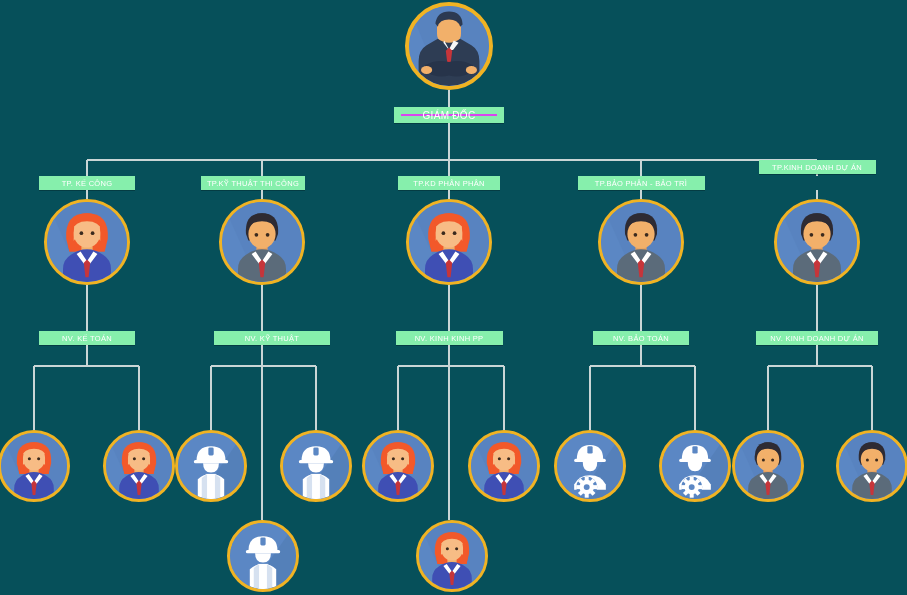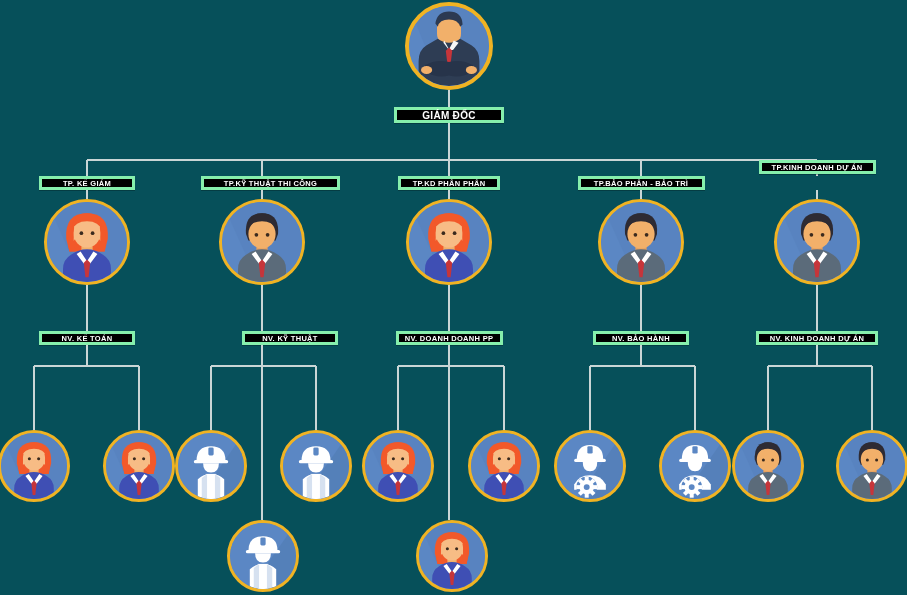--- a/index.html
+++ b/index.html
@@ -13,27 +13,27 @@
   #chart { position:absolute; inset:0; }
 
   
   .line { position:absolute; background:#c9d6d6; }
   .vline { width:2px; }
   .hline { height:2px; }
 
   
   .label-box {
     position:absolute;
-    background:#000000;
-    border:3px solid #86efac;
+    background:#d946ef;
+    border:7px solid #86efac;
     color:#ffffff;
     text-align:center;
     white-space:nowrap;
     letter-spacing:.3px;
-    font-weight:bold;
+    font-weight:normal;
     display:flex; align-items:center; justify-content:center;
     box-shadow:0 1px 0 rgba(0,0,0,.25);
   }
   .label-root { font-size:10px; height:16px; }
   .label-l2   { font-size:7.5px; height:14px; }
   .label-l3   { font-size:7.5px; height:14px; }
 
   
   .avatar {
     position:absolute;
@@ -68,21 +68,21 @@
         <ellipse cx="22" cy="80" rx="7" ry="5" fill="#f2b06a"></ellipse>
         <ellipse cx="78" cy="80" rx="7" ry="5" fill="#f2b06a"></ellipse>
       </g>
       </svg>
     </div>
     <div class="line vline" style="left: 448px; top: 90px; height: 17px;"></div>
     <div class="label-box label-root" style="left: 394px; top: 107px; width: 110px;">GIÁM ĐỐC</div>
     <div class="line vline" style="left: 448px; top: 123px; height: 37px;"></div>
     <div class="line hline" style="left: 87px; top: 159px; width: 730px;"></div>
     <div class="line vline" style="left: 86px; top: 160px; height: 16px;"></div>
-    <div class="label-box label-l2" style="left: 39px; top: 176px; width: 96px;">TP. KẾ GIÁM</div>
+    <div class="label-box label-l2" style="left: 39px; top: 176px; width: 96px;">TP. KẾ CÔNG</div>
     <div class="line vline" style="left: 86px; top: 190px; height: 9px;"></div>
     <div class="avatar" style="left: 44px; top: 199px; width: 86px; height: 86px;">
       <svg viewBox="0 0 100 100" xmlns="http://www.w3.org/2000/svg">
       <defs>
           <clipPath id="cF">
             <circle cx="50" cy="50" r="50"></circle>
           </clipPath>
         </defs>
       <g clip-path="url(#cF)">
         <rect width="100" height="100" fill="#5b87c4"></rect>
@@ -152,21 +152,21 @@
         <path d="M71 30 q5 16 1 32 l-8 0 q5 -16 2 -30 Z" fill="#f2592a"></path>
         <circle cx="43" cy="39" r="2.3" fill="#3b2a1e"></circle>
         <circle cx="57" cy="39" r="2.3" fill="#3b2a1e"></circle>
         <path d="M30 66 q9 -7 20 -7 q11 0 20 7 q10 6 10 18 l0 16 l-60 0 l0 -16 q0 -12 10 -18 Z" fill="#3f4fb4"></path>
         <path d="M42 62 l8 12 l8 -12 l5 3 l-9 12 l-8 0 l-9 -12 Z" fill="#ffffff"></path>
         <path d="M50 72 l4 4 l-2 18 l-4 0 l-2 -18 Z" fill="#c6353a"></path>
       </g>
       </svg>
     </div>
     <div class="line vline" style="left: 261px; top: 160px; height: 16px;"></div>
-    <div class="label-box label-l2" style="left: 201px; top: 176px; width: 139px;">TP.KỸ THUẬT THI CÔNG</div>
+    <div class="label-box label-l2" style="left: 201px; top: 176px; width: 104px;">TP.KỸ THUẬT THI CÔNG</div>
     <div class="line vline" style="left: 261px; top: 190px; height: 9px;"></div>
     <div class="avatar" style="left: 219px; top: 199px; width: 86px; height: 86px;">
       <svg viewBox="0 0 100 100" xmlns="http://www.w3.org/2000/svg">
       <defs>
           <clipPath id="cM">
             <circle cx="50" cy="50" r="50"></circle>
           </clipPath>
         </defs>
       <g clip-path="url(#cM)">
         <rect width="100" height="100" fill="#5b87c4"></rect>
@@ -177,21 +177,21 @@
         <path d="M32 34 q2 -20 18 -20 q16 0 18 20 q-5 -10 -18 -10 q-13 0 -18 10 Z" fill="#2e2b33"></path>
         <circle cx="43" cy="41" r="2.3" fill="#3b2a1e"></circle>
         <circle cx="57" cy="41" r="2.3" fill="#3b2a1e"></circle>
         <path d="M30 66 q9 -7 20 -7 q11 0 20 7 q10 6 10 18 l0 16 l-60 0 l0 -16 q0 -12 10 -18 Z" fill="#5b6b7a"></path>
         <path d="M42 62 l8 12 l8 -12 l5 3 l-9 12 l-8 0 l-9 -12 Z" fill="#ffffff"></path>
         <path d="M50 72 l4 4 l-2 18 l-4 0 l-2 -18 Z" fill="#c6353a"></path>
       </g>
       </svg>
     </div>
     <div class="line vline" style="left: 261px; top: 285px; height: 46px;"></div>
-    <div class="label-box label-l3" style="left: 214px; top: 331px; width: 96px; margin-left: 28px;">NV. KỸ THUẬT</div>
+    <div class="label-box label-l3" style="left: 214px; top: 331px; width: 116px;">NV. KỸ THUẬT</div>
     <div class="line vline" style="left: 261px; top: 345px; height: 175px;"></div>
     <div class="line hline" style="left: 211px; top: 365px; width: 105px;"></div>
     <div class="line vline" style="left: 210px; top: 366px; height: 64px;"></div>
     <div class="avatar" style="left: 175px; top: 430px; width: 72px; height: 72px;">
       <svg viewBox="0 0 100 100" xmlns="http://www.w3.org/2000/svg">
       <defs>
           <clipPath id="cW">
             <circle cx="50" cy="50" r="50"></circle>
           </clipPath>
         </defs>
@@ -274,21 +274,21 @@
         <path d="M71 30 q5 16 1 32 l-8 0 q5 -16 2 -30 Z" fill="#f2592a"></path>
         <circle cx="43" cy="39" r="2.3" fill="#3b2a1e"></circle>
         <circle cx="57" cy="39" r="2.3" fill="#3b2a1e"></circle>
         <path d="M30 66 q9 -7 20 -7 q11 0 20 7 q10 6 10 18 l0 16 l-60 0 l0 -16 q0 -12 10 -18 Z" fill="#3f4fb4"></path>
         <path d="M42 62 l8 12 l8 -12 l5 3 l-9 12 l-8 0 l-9 -12 Z" fill="#ffffff"></path>
         <path d="M50 72 l4 4 l-2 18 l-4 0 l-2 -18 Z" fill="#c6353a"></path>
       </g>
       </svg>
     </div>
     <div class="line vline" style="left: 448px; top: 285px; height: 46px;"></div>
-    <div class="label-box label-l3" style="left: 395.5px; top: 331px; width: 107px;">NV. DOANH DOANH PP</div>
+    <div class="label-box label-l3" style="left: 395.5px; top: 331px; width: 107px;">NV. KINH KINH PP</div>
     <div class="line vline" style="left: 448px; top: 345px; height: 175px;"></div>
     <div class="line hline" style="left: 398px; top: 365px; width: 106px;"></div>
     <div class="line vline" style="left: 397px; top: 366px; height: 64px;"></div>
     <div class="avatar" style="left: 362px; top: 430px; width: 72px; height: 72px;">
       <svg viewBox="0 0 100 100" xmlns="http://www.w3.org/2000/svg">
       <defs>
           <clipPath id="cF">
             <circle cx="50" cy="50" r="50"></circle>
           </clipPath>
         </defs>
@@ -380,21 +380,21 @@
         <path d="M32 34 q2 -20 18 -20 q16 0 18 20 q-5 -10 -18 -10 q-13 0 -18 10 Z" fill="#2e2b33"></path>
         <circle cx="43" cy="41" r="2.3" fill="#3b2a1e"></circle>
         <circle cx="57" cy="41" r="2.3" fill="#3b2a1e"></circle>
         <path d="M30 66 q9 -7 20 -7 q11 0 20 7 q10 6 10 18 l0 16 l-60 0 l0 -16 q0 -12 10 -18 Z" fill="#5b6b7a"></path>
         <path d="M42 62 l8 12 l8 -12 l5 3 l-9 12 l-8 0 l-9 -12 Z" fill="#ffffff"></path>
         <path d="M50 72 l4 4 l-2 18 l-4 0 l-2 -18 Z" fill="#c6353a"></path>
       </g>
       </svg>
     </div>
     <div class="line vline" style="left: 640px; top: 285px; height: 46px;"></div>
-    <div class="label-box label-l3" style="left: 593px; top: 331px; width: 96px;">NV. BẢO HÀNH</div>
+    <div class="label-box label-l3" style="left: 593px; top: 331px; width: 96px;">NV. BẢO TOÁN</div>
     <div class="line vline" style="left: 640px; top: 345px; height: 21px;"></div>
     <div class="line hline" style="left: 590px; top: 365px; width: 105px;"></div>
     <div class="line vline" style="left: 589px; top: 366px; height: 64px;"></div>
     <div class="avatar" style="left: 554px; top: 430px; width: 72px; height: 72px;">
       <svg viewBox="0 0 100 100" xmlns="http://www.w3.org/2000/svg">
     <defs>
           <clipPath id="cT">
             <circle cx="50" cy="50" r="50"></circle>
           </clipPath>
         </defs>

